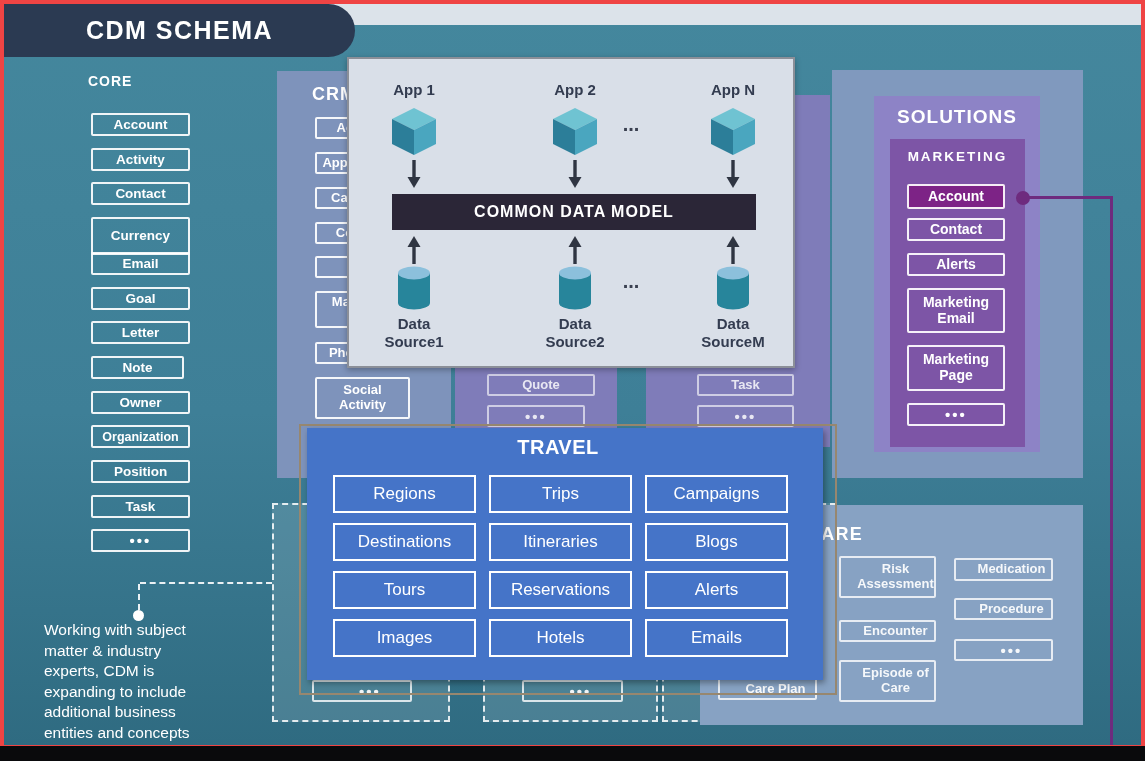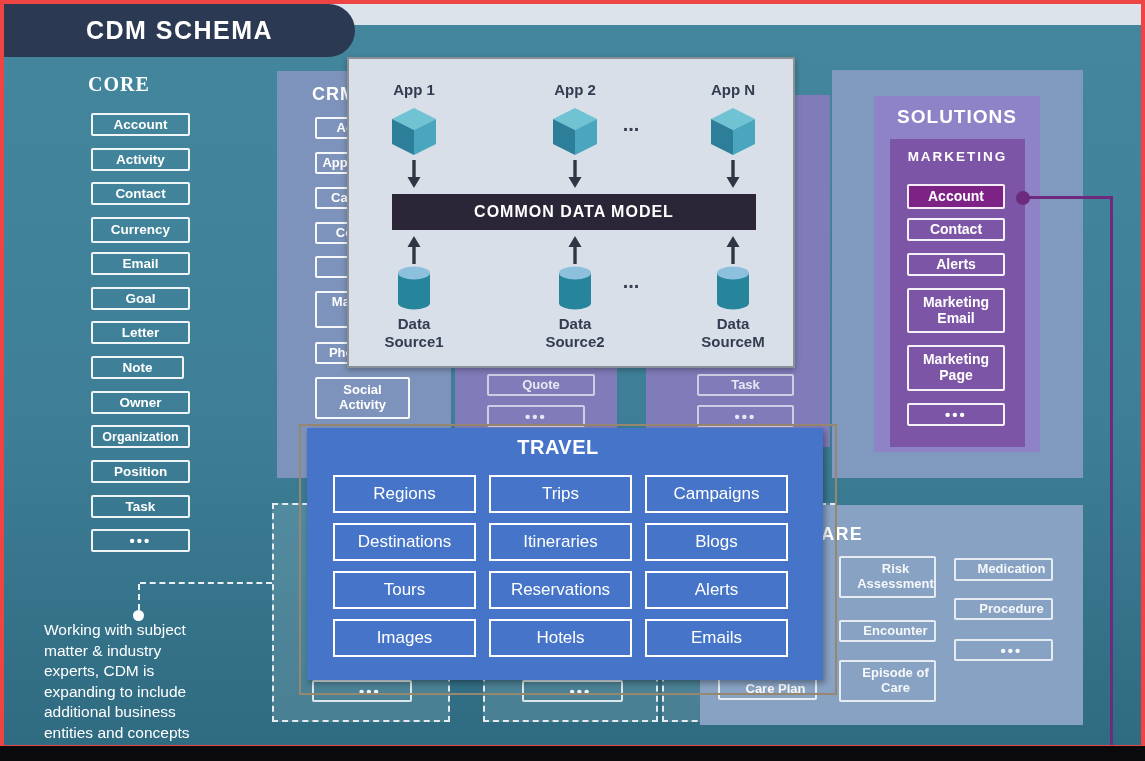--- a/index.html
+++ b/index.html
@@ -28,25 +28,25 @@
 </style>
 </head>
 <body>
 
 <div class="stage">
 
   <div class="abs slide"></div>
   <div class="abs topband"></div>
   <div class="abs pill">CDM SCHEMA</div>
 
-  <div class="abs panel-h" style="left:88px;top:73px;font-size:20px;letter-spacing:1px;font-family:Liberation Serif, serif;">CORE</div>
+  <div class="abs panel-h" style="left:88px;top:73px;font-size:14px;letter-spacing:1px;">CORE</div>
   <div class="ebox" style="left:91px;top:113px;width:99px;height:23px;">Account</div>
   <div class="ebox" style="left:91px;top:148px;width:99px;height:23px;">Activity</div>
   <div class="ebox" style="left:91px;top:182px;width:99px;height:23px;">Contact</div>
-  <div class="ebox" style="left:91px;top:217px;width:99px;height:26px;">Currency</div>
+  <div class="ebox" style="left:91px;top:217px;width:99px;height:38px;">Currency</div>
   <div class="ebox" style="left:91px;top:252px;width:99px;height:23px;">Email</div>
   <div class="ebox" style="left:91px;top:287px;width:99px;height:23px;">Goal</div>
   <div class="ebox" style="left:91px;top:321px;width:99px;height:23px;">Letter</div>
   <div class="ebox" style="left:91px;top:356px;width:93px;height:23px;">Note</div>
   <div class="ebox" style="left:91px;top:391px;width:99px;height:23px;">Owner</div>
   <div class="ebox" style="left:91px;top:425px;width:99px;height:23px;font-size:12.5px;">Organization</div>
   <div class="ebox" style="left:91px;top:460px;width:99px;height:23px;">Position</div>
   <div class="ebox" style="left:91px;top:495px;width:99px;height:23px;">Task</div>
   <div class="ebox dots" style="left:91px;top:529px;width:99px;height:23px;">•••</div>
 

